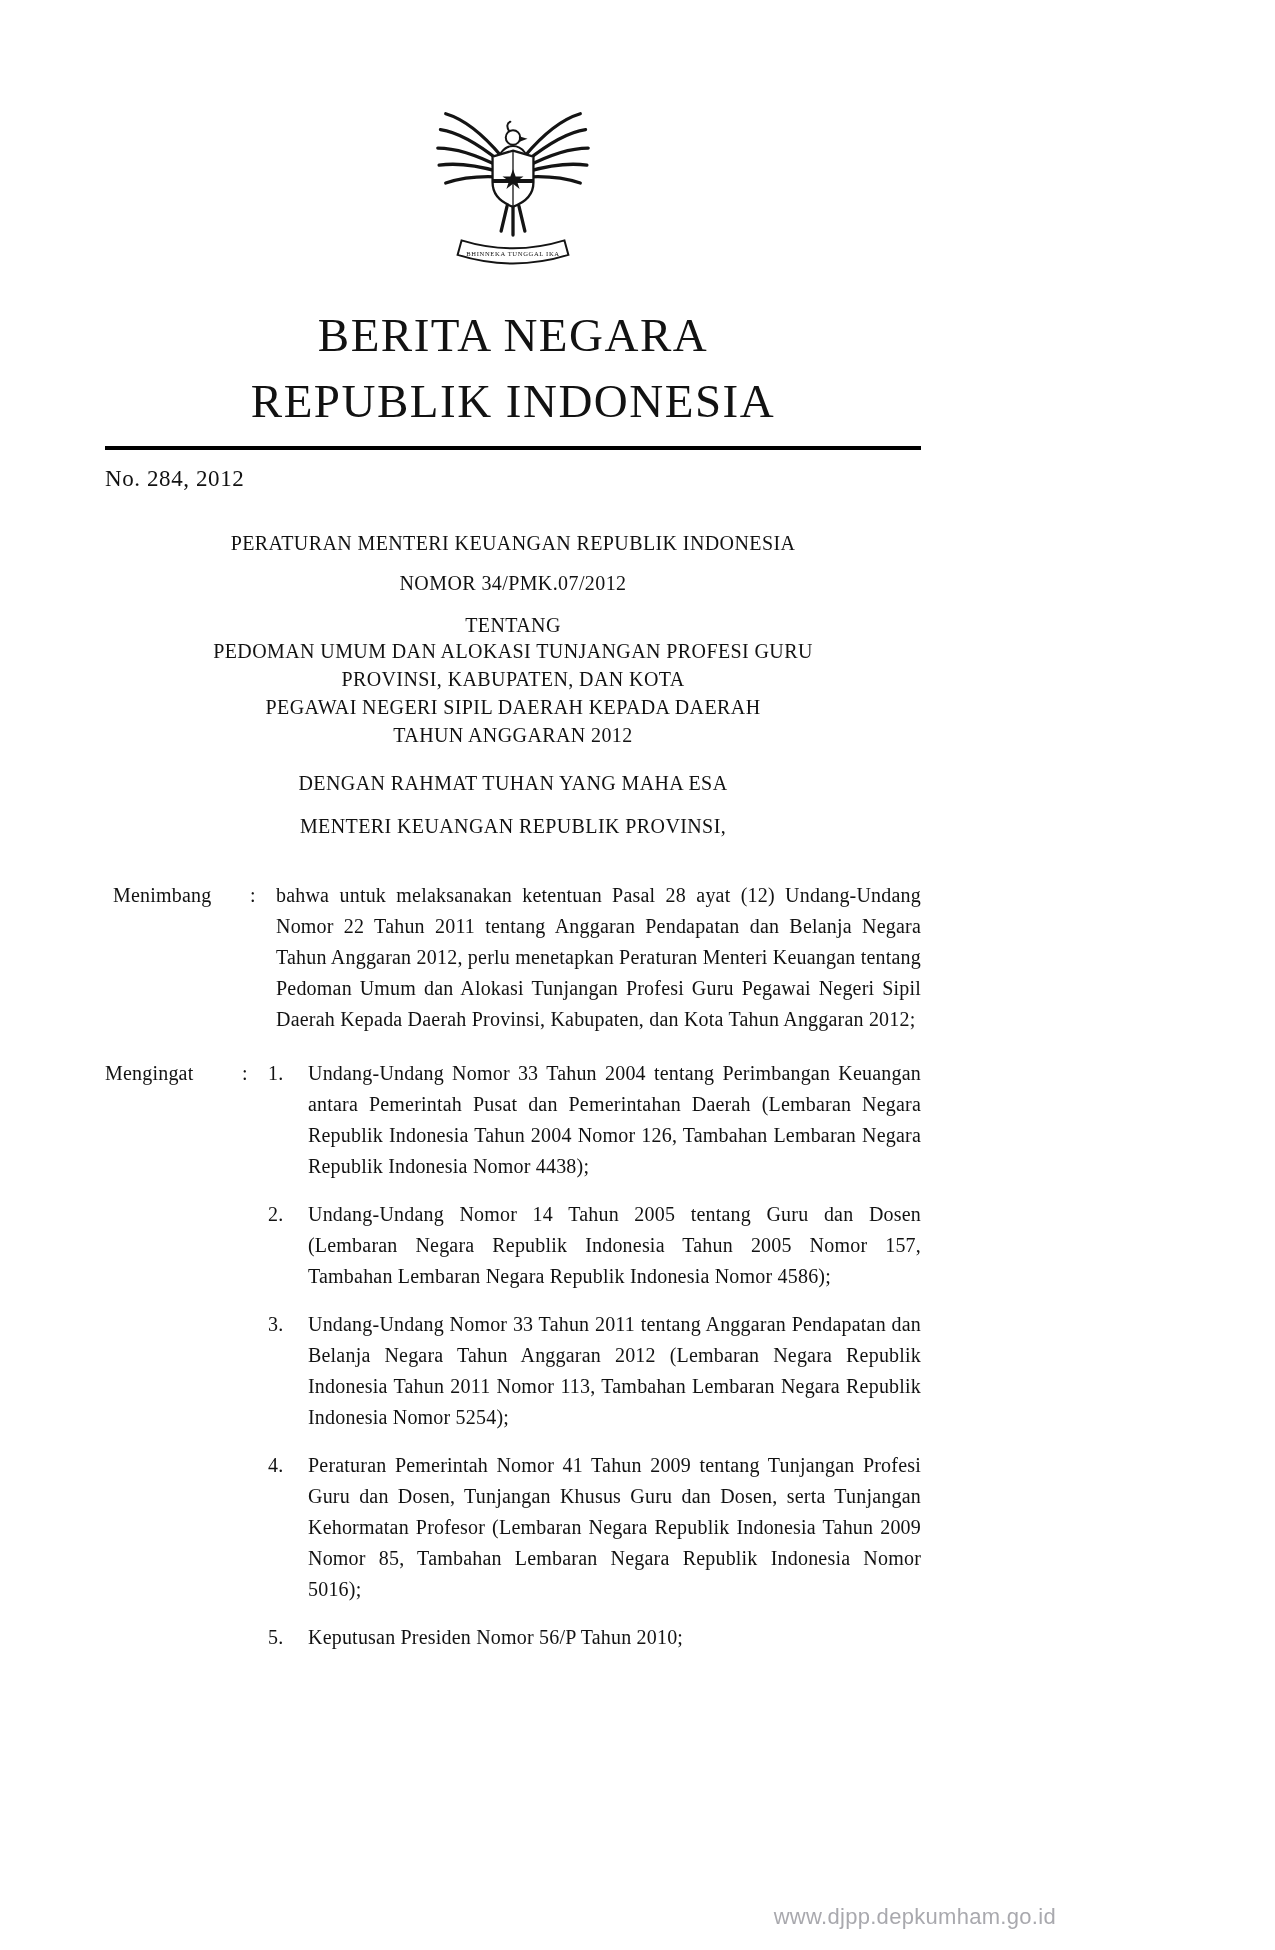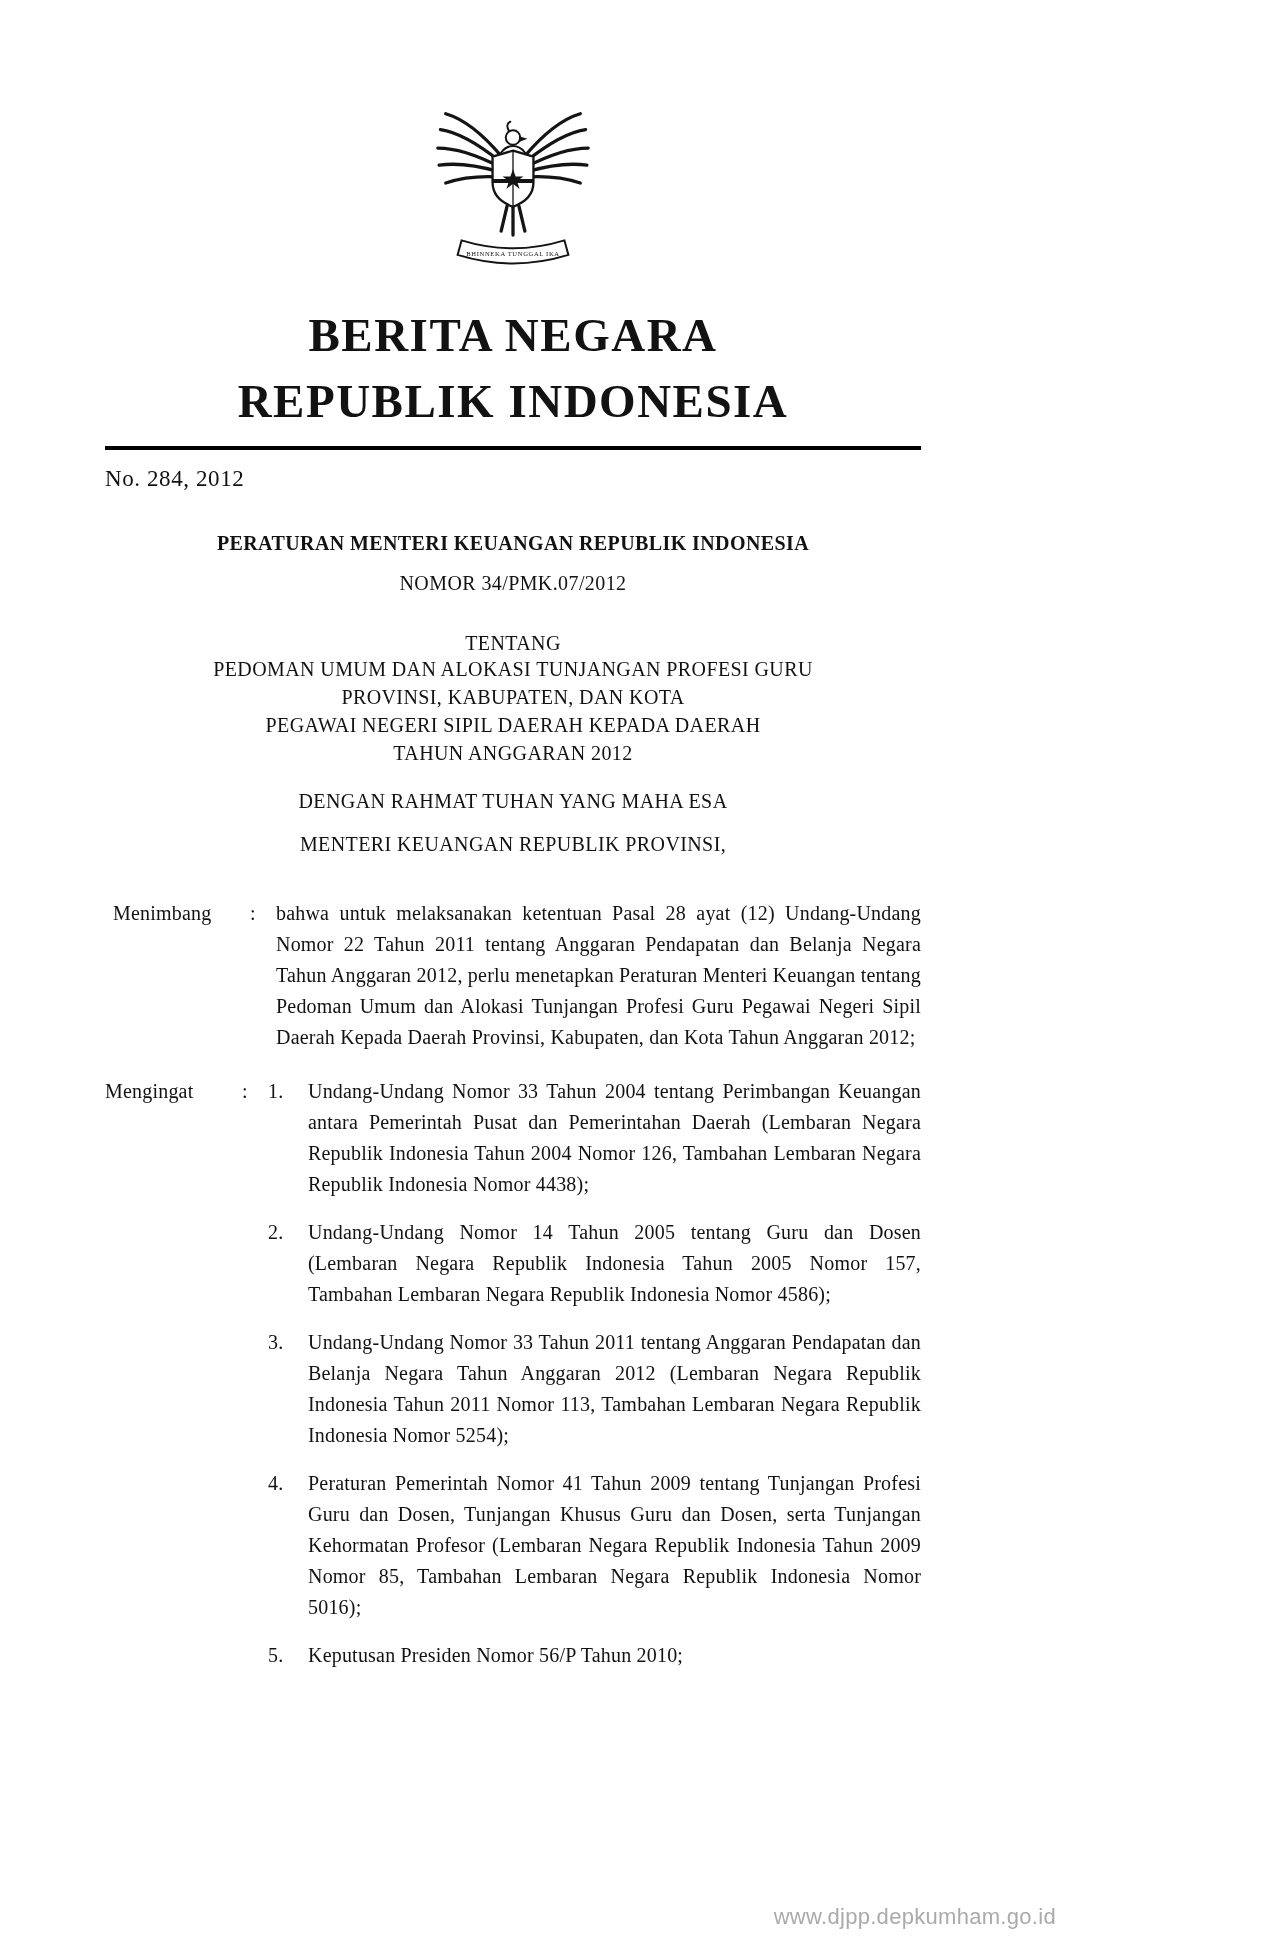--- a/index.html
+++ b/index.html
@@ -20,43 +20,43 @@
     top: 0;
     width: 816px;
   }
   .emblem-wrap {
     margin-top: 90px;
     text-align: center;
   }
   .masthead {
     margin-top: 22px;
     text-align: center;
-    font-weight: bold;
+    font-weight: normal;
     font-size: 47px;
     line-height: 66px;
     letter-spacing: 1.5px;
   }
   .rule {
     margin-top: 12px;
     border-top: 4px solid #000;
     width: 100%;
   }
   .gazette-no {
     margin-top: 16px;
     font-size: 23px;
     letter-spacing: 0.6px;
   }
   .h-center {
     text-align: center;
     font-size: 20px;
     letter-spacing: 0.4px;
   }
-  .reg-title      { margin-top: 40px; font-weight: bold; }
+  .reg-title      { margin-top: 40px; }
   .reg-number     { margin-top: 17px; }
-  .reg-tentang    { margin-top: 37px; }
+  .reg-tentang    { margin-top: 19px; }
   .subject-block  { line-height: 28px; }
   .invocation     { margin-top: 23px; }
   .authority      { margin-top: 20px; }
   .clause {
     display: grid;
     grid-template-columns: 137px 26px 1fr;
     font-size: 20px;
     line-height: 31px;
     letter-spacing: 0.2px;
   }

